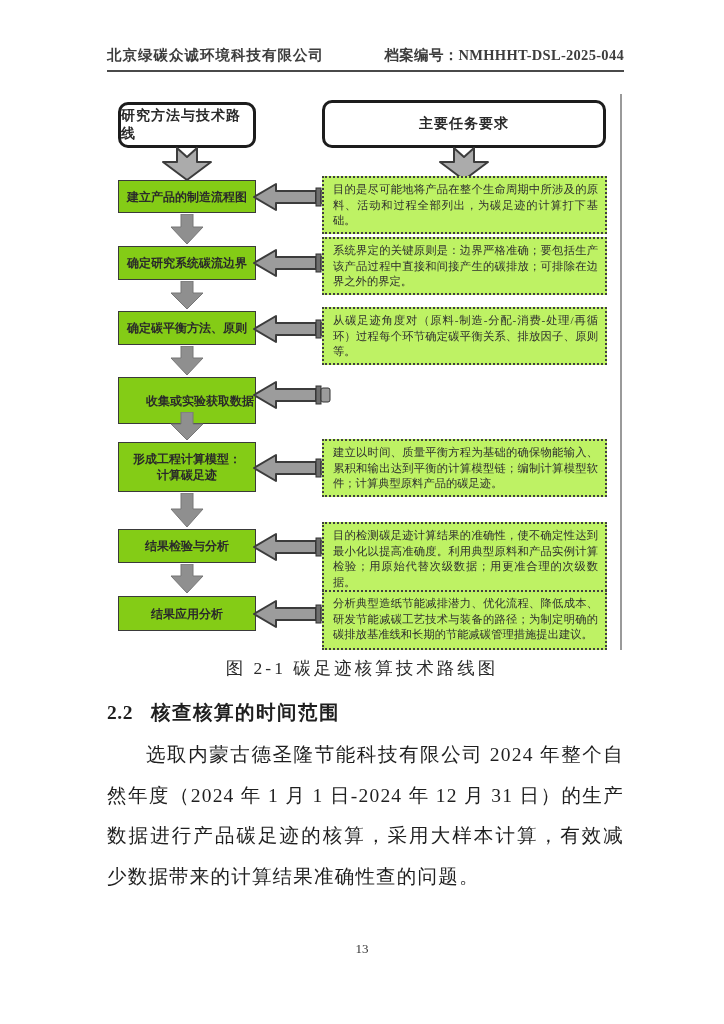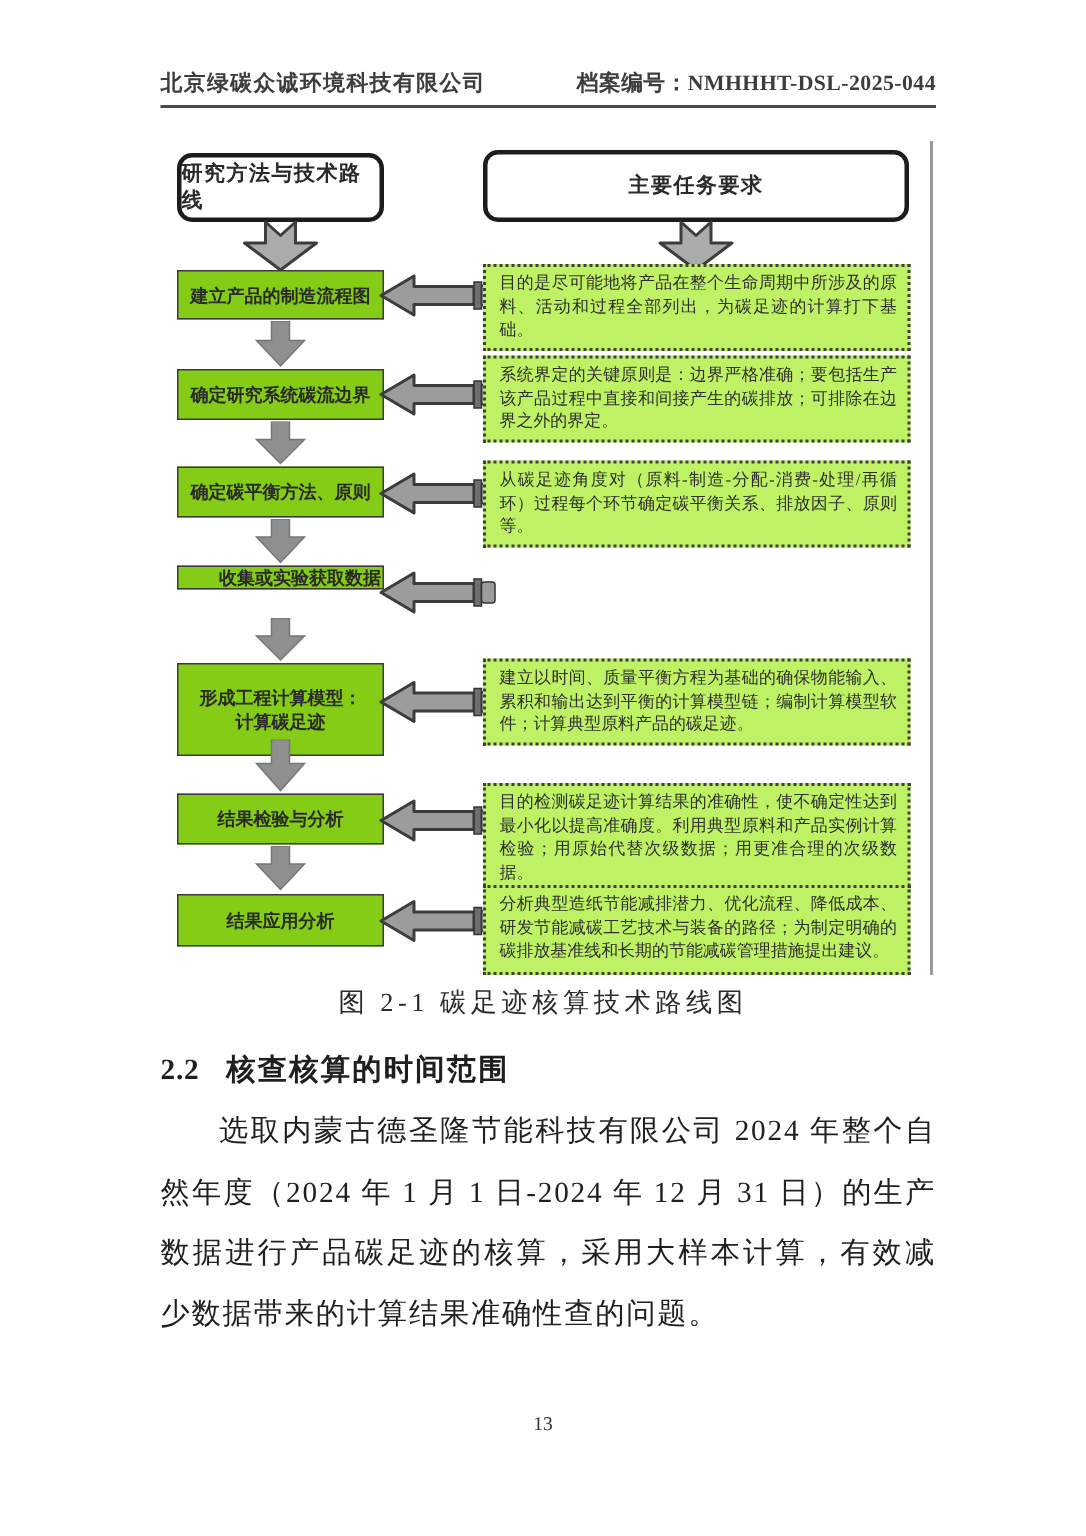--- a/index.html
+++ b/index.html
@@ -155,31 +155,31 @@
     <svg class="arrow" style="left:252px;top:313px;" width="82" height="32" viewBox="0 0 82 32">
       <polygon points="2,16 24,3 24,10 64,10 64,22 24,22 24,29" fill="#9c9c9c" stroke="#3c3c3c" stroke-width="2" stroke-linejoin="round"></polygon>
       <rect x="64" y="7" width="5" height="18" fill="#6e6e6e" stroke="#333" stroke-width="1"></rect>
       <rect x="69" y="9" width="9" height="14" rx="2" fill="#9c9c9c" stroke="#333" stroke-width="1"></rect>
     </svg>
     <div class="dotted-box" style="top:307px;min-height:45px;"><span>从碳足迹角度对（原料-制造-分配-消费-处理/再循环）过程每个环节确定碳平衡关系、排放因子、原则等。</span></div>
     <svg class="arrow" style="left:169px;top:346px;" width="36" height="30" viewBox="0 0 36 30">
       <polygon points="12,0 24,0 24,12 34,12 18,29 2,12 12,12" fill="#8f8f8f" stroke="#767676" stroke-width="1"></polygon>
     </svg>
 
-    <div class="step-box" style="top:377px;height:16px;padding-left:26px;"><span>收集或实验获取数据</span></div>
+    <div class="step-box" style="top:377px;height:47px;padding-left:26px;"><span>收集或实验获取数据</span></div>
     <svg class="arrow" style="left:252px;top:379px;" width="82" height="32" viewBox="0 0 82 32">
       <polygon points="2,16 24,3 24,10 64,10 64,22 24,22 24,29" fill="#9c9c9c" stroke="#3c3c3c" stroke-width="2" stroke-linejoin="round"></polygon>
       <rect x="64" y="7" width="5" height="18" fill="#6e6e6e" stroke="#333" stroke-width="1"></rect>
       <rect x="69" y="9" width="9" height="14" rx="2" fill="#9c9c9c" stroke="#333" stroke-width="1"></rect>
     </svg>
     <svg class="arrow" style="left:169px;top:412px;" width="36" height="29" viewBox="0 0 36 29">
       <polygon points="12,0 24,0 24,12 34,12 18,28 2,12 12,12" fill="#8f8f8f" stroke="#767676" stroke-width="1"></polygon>
     </svg>
 
-    <div class="step-box" style="top:442px;height:62px;"><span>形成工程计算模型：
+    <div class="step-box" style="top:442px;height:50px;"><span>形成工程计算模型：
 计算碳足迹</span></div>
     <svg class="arrow" style="left:252px;top:452px;" width="82" height="32" viewBox="0 0 82 32">
       <polygon points="2,16 24,3 24,10 64,10 64,22 24,22 24,29" fill="#9c9c9c" stroke="#3c3c3c" stroke-width="2" stroke-linejoin="round"></polygon>
       <rect x="64" y="7" width="5" height="18" fill="#6e6e6e" stroke="#333" stroke-width="1"></rect>
       <rect x="69" y="9" width="9" height="14" rx="2" fill="#9c9c9c" stroke="#333" stroke-width="1"></rect>
     </svg>
     <div class="dotted-box" style="top:439px;min-height:56px;"><span>建立以时间、质量平衡方程为基础的确保物能输入、累积和输出达到平衡的计算模型链；编制计算模型软件；计算典型原料产品的碳足迹。</span></div>
     <svg class="arrow" style="left:169px;top:493px;" width="36" height="35" viewBox="0 0 36 35">
       <polygon points="12,0 24,0 24,16 34,16 18,34 2,16 12,16" fill="#8f8f8f" stroke="#767676" stroke-width="1"></polygon>
     </svg>

